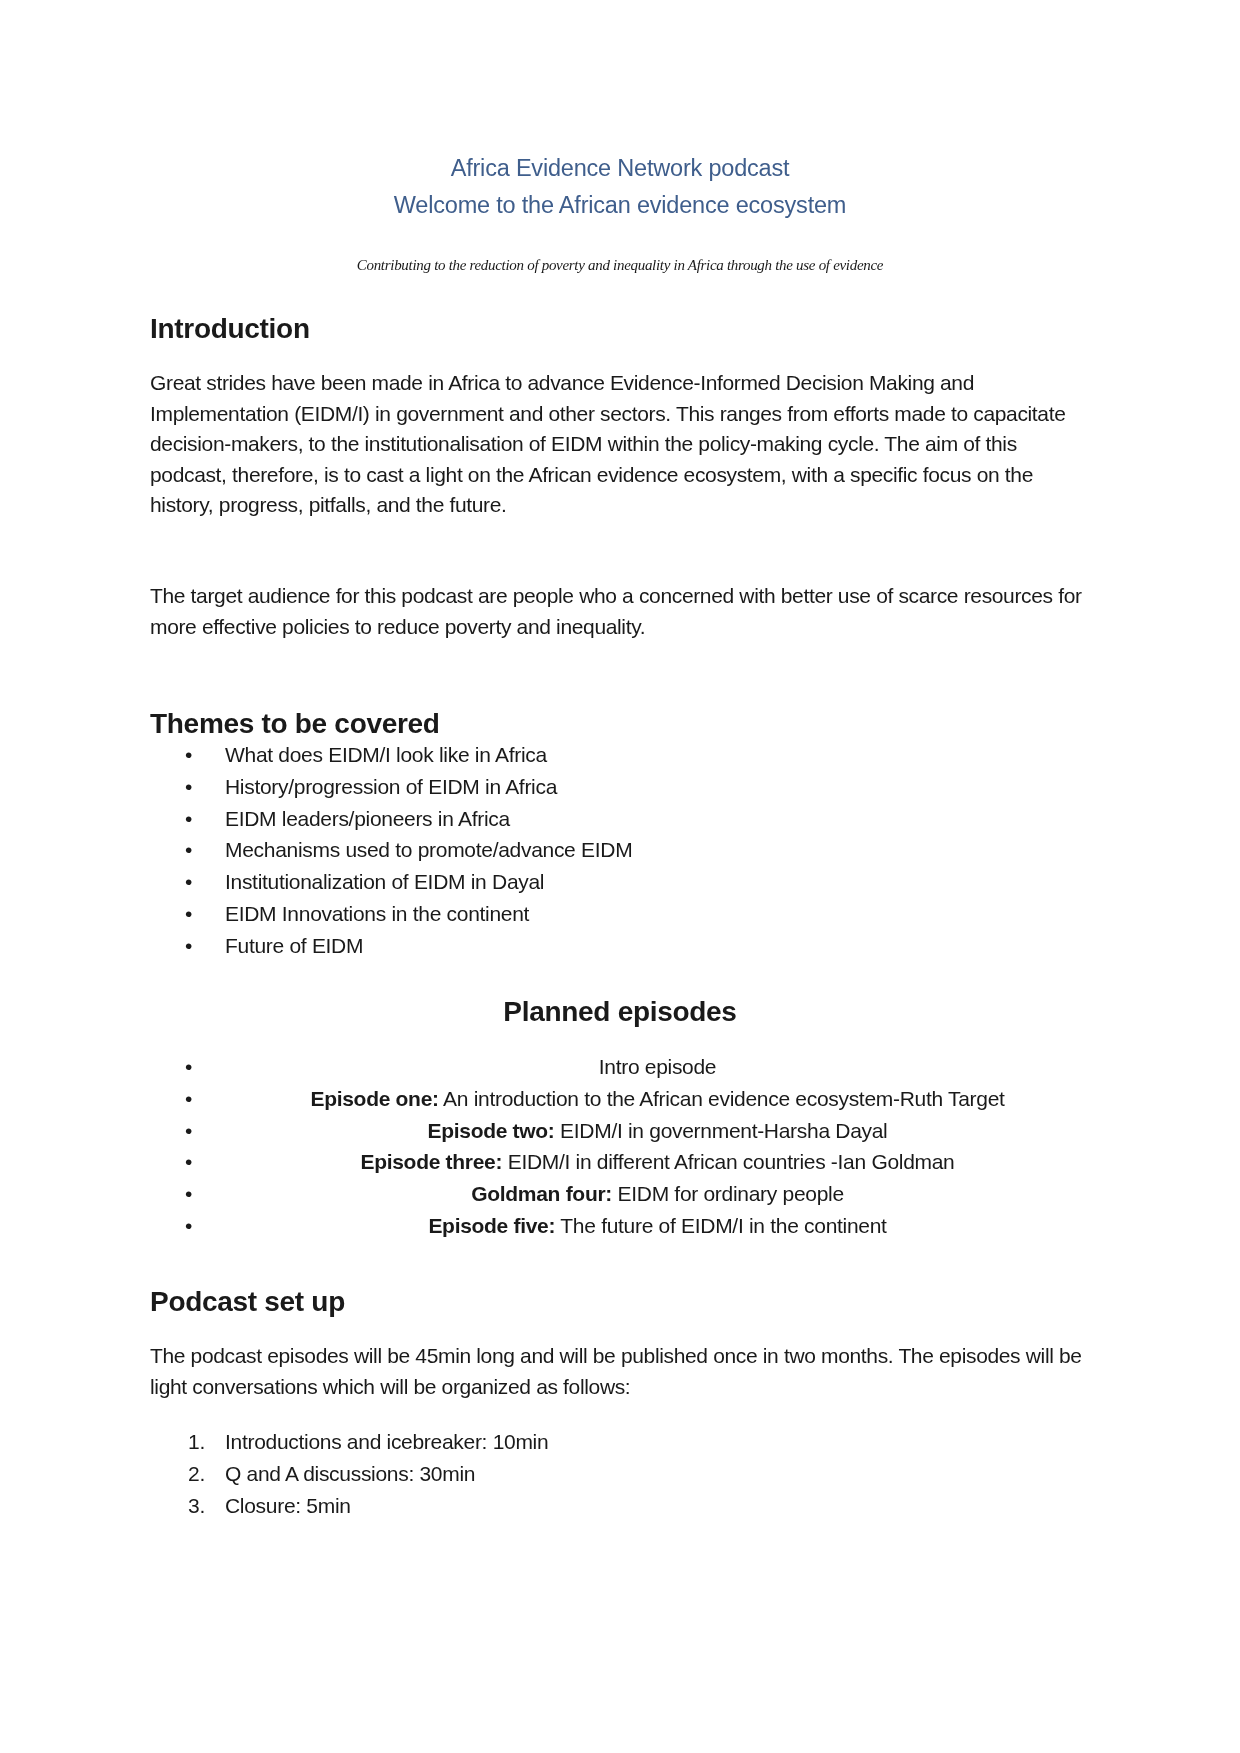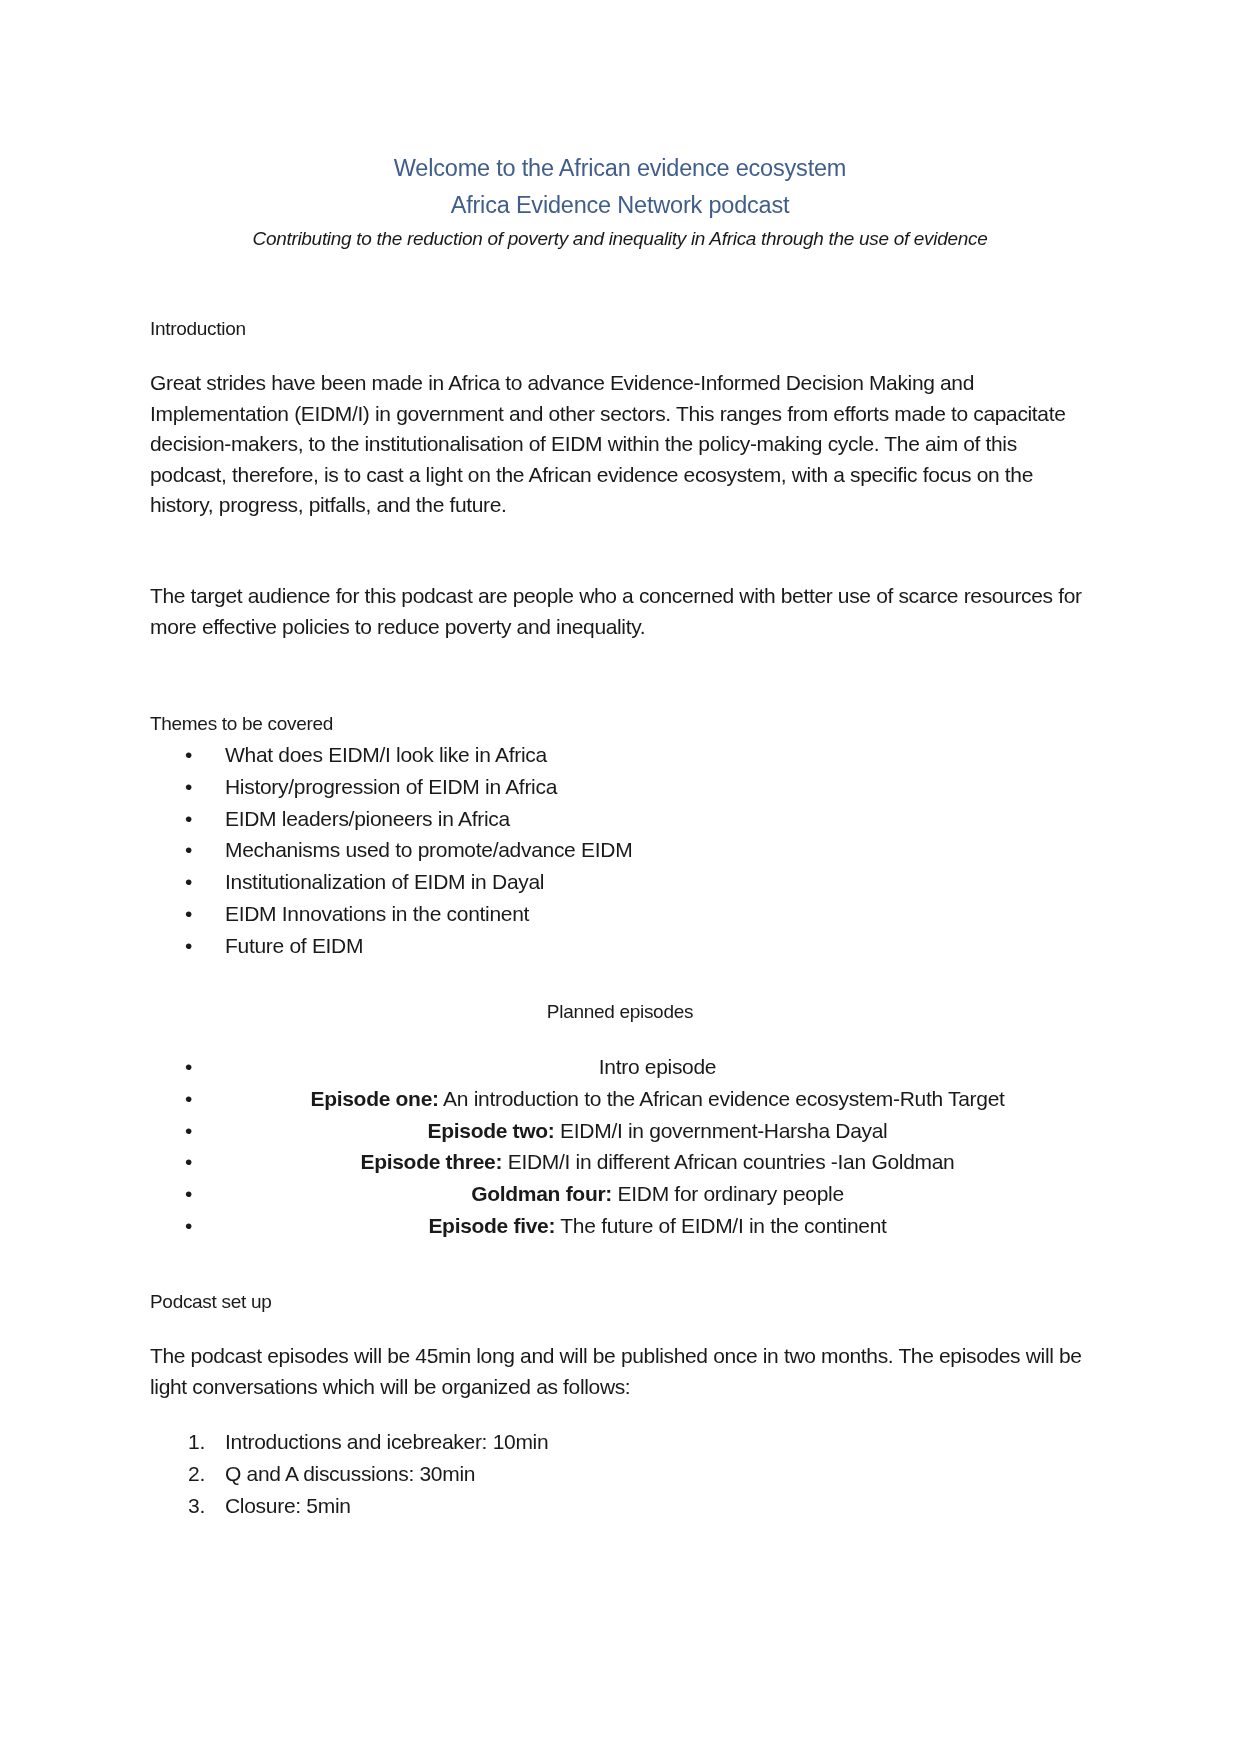--- a/index.html
+++ b/index.html
@@ -1,36 +1,36 @@
 <!DOCTYPE html>
 <html><head>
 <meta charset="utf-8">
 <style>
   html, body { margin: 0; padding: 0; background: #ffffff; }
   body { width: 1240px; height: 1753px; position: relative; overflow: hidden;
          font-family: "Liberation Sans", sans-serif; color: #1a1a1a; }
   .page { position: absolute; left: 150px; top: 150px; width: 940px; }
   .title { text-align: center; color: #3f5e8c; font-size: 23.5px; line-height: 37px; letter-spacing: -0.2px; }
-  .tagline { text-align: center; font-style: italic; font-size: 19px; line-height: 30px; letter-spacing: -0.3px; }
-  h2 { font-weight: normal; font-size: 19px; margin: 0; line-height: 30px; letter-spacing: -0.3px; }
+  .tagline { text-align: center; font-style: italic; font-size: 15px; margin-top: 26px; line-height: 30px; letter-spacing: -0.3px; font-family: Liberation Serif, serif; }
+  h2 { font-weight: bold; font-size: 28px; margin: 0; line-height: 30px; letter-spacing: -0.3px; }
   p { font-size: 21px; line-height: 30.5px; margin: 0; letter-spacing: -0.35px; }
   .sec { position: absolute; left: 0; width: 940px; }
   ul, ol { margin: 0; padding: 0; list-style: none; }
   li { position: relative; padding-left: 75px; font-size: 21px; line-height: 31.8px; letter-spacing: -0.3px; }
   li .bullet { position: absolute; left: 35px; top: 0; }
   li .num { position: absolute; left: 38px; top: 0; }
   b { font-weight: bold; }
 </style>
 </head>
 <body>
 
 <div class="page">
   <div class="title">
+    <div>Africa Evidence Network podcast</div>
     <div>Welcome to the African evidence ecosystem</div>
-    <div>Africa Evidence Network podcast</div>
   </div>
   <div class="tagline">Contributing to the reduction of poverty and inequality in Africa through the use of evidence</div>
 
   <div class="sec" style="top:164px;">
     <h2>Introduction</h2>
     <p style="margin-top:24px;">Great strides have been made in Africa to advance Evidence-Informed Decision Making and Implementation (EIDM/I) in government and other sectors. This ranges from efforts made to capacitate decision-makers, to the institutionalisation of EIDM within the policy-making cycle. The aim of this podcast, therefore, is to cast a light on the African evidence ecosystem, with a specific focus on the history, progress, pitfalls, and the future.</p>
   </div>
 
   <div class="sec" style="top:407px;">
     <p style="margin-top:24px;">The target audience for this podcast are people who a concerned with better use of scarce resources for more effective policies to reduce poverty and inequality.</p>

